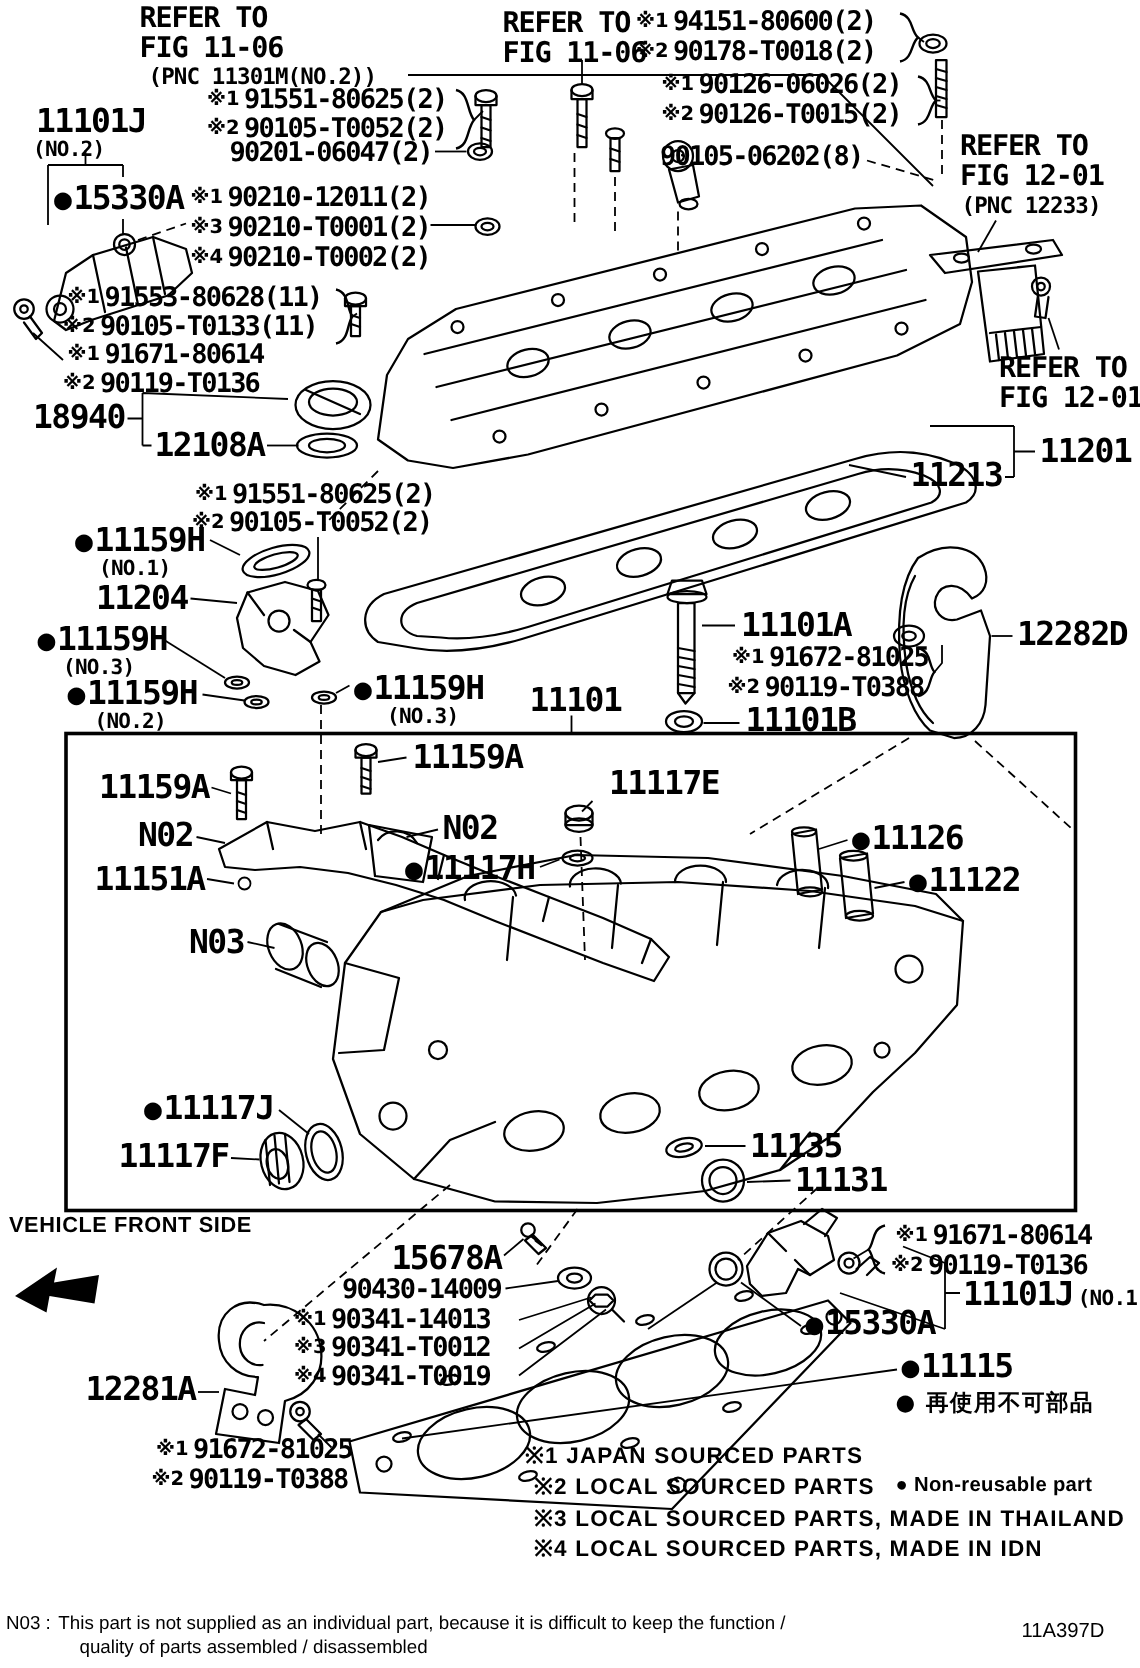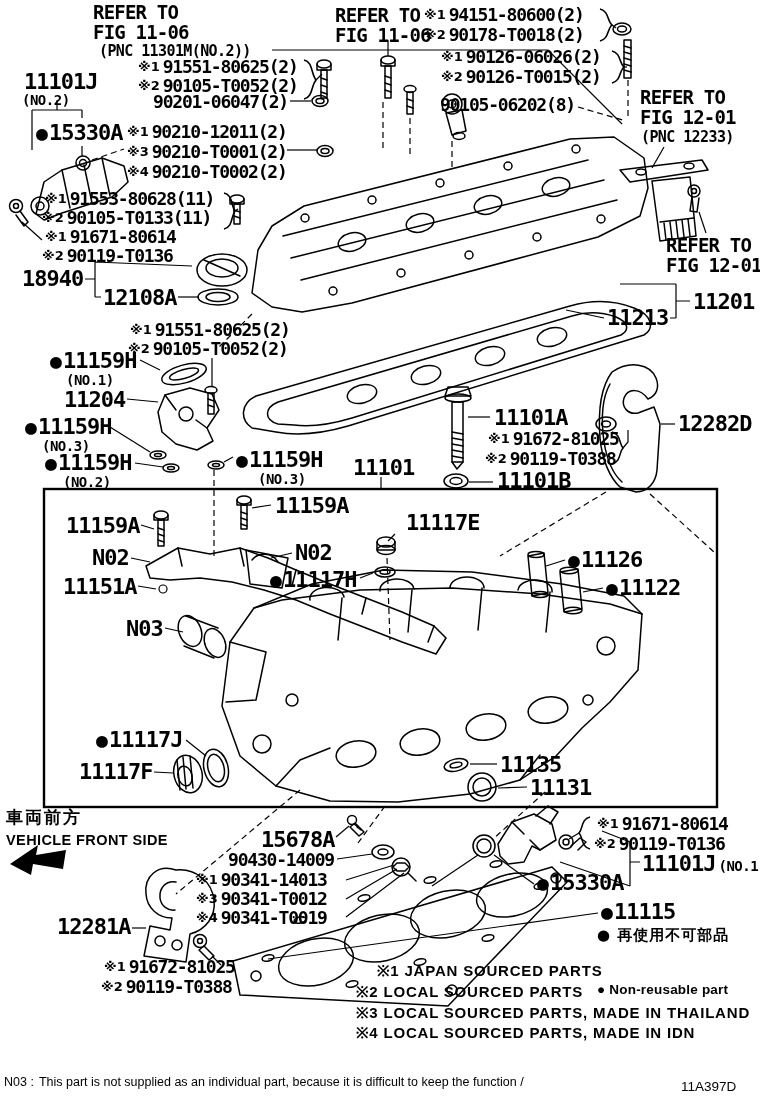--- a/index.html
+++ b/index.html
@@ -411,29 +411,28 @@
       <div class="lbl num" style="left: 196px; top: 890px;"><span class="pre">※3</span><span>90341-T0012</span></div>
       <div class="lbl num" style="left: 196px; top: 909px;"><span class="pre">※4</span><span>90341-T0019</span></div>
       <div class="lbl xl" style="left: 57px; top: 915px;"><span>12281A</span></div>
       <div class="lbl num" style="left: 104px; top: 958px;"><span class="pre">※1</span><span>91672-81025</span></div>
       <div class="lbl num" style="left: 101px; top: 978px;"><span class="pre">※2</span><span>90119-T0388</span></div>
       <div class="lbl num" style="left: 597px; top: 815px;"><span class="pre">※1</span><span>91671-80614</span></div>
       <div class="lbl num" style="left: 594px; top: 835px;"><span class="pre">※2</span><span>90119-T0136</span></div>
       <div class="lbl xl" style="left: 642px; top: 852px;"><span>11101J</span><span class="subr">(NO.1)</span></div>
       <div class="lbl xl" style="left: 537px; top: 871px;"><span class="dot">●</span><span>15330A</span></div>
       <div class="lbl xl" style="left: 601px; top: 900px;"><span class="dot">●</span><span>11115</span></div>
-      <div class="lbl legend" style="left: 377px; top: 963px;"><span>※1 JAPAN SOURCED PARTS</span></div>
+      <div class="lbl legend" style="left: 350px; top: 963px;"><span>※1 JAPAN SOURCED PARTS</span></div>
       <div class="lbl legend" style="left: 356px; top: 984px; text-align: right;"><span>※2 LOCAL SOURCED PARTS</span></div>
       <div class="lbl legend" style="left: 356px; top: 1005px;"><span>※3 LOCAL SOURCED PARTS, MADE IN THAILAND</span></div>
       <div class="lbl legend" style="left: 356px; top: 1025px;"><span>※4 LOCAL SOURCED PARTS, MADE IN IDN</span></div>
       <div class="lbl legendjp" style="left: 597px; top: 928px;"><span>● 再使用不可部品</span></div>
       <div class="lbl legenden" style="left: 597px; top: 983px;"><span>● Non-reusable part</span></div>
-      <div class="lbl note" style="left: 4px; top: 1074px;"><span class="nhead">N03 :</span><span>This part is not supplied as an individual part, because it is difficult to keep the function /</span></div>
+      <div class="lbl note" style="left: 4px; top: 1074px;"><span class="nhead">N03 :</span><span>This part is not supplied as an individual part, because it is difficult to keep the function /</span><div class="note2">quality of parts  assembled / disassembled</div></div>
     </div>
 
 <div class="vf">
-  <div class="vfjp">車両前方</div>
   <div class="vfen">VEHICLE FRONT SIDE</div>
 </div>
 
 <div class="code">11A397D</div>
 
 </div>
 
 </body></html>

